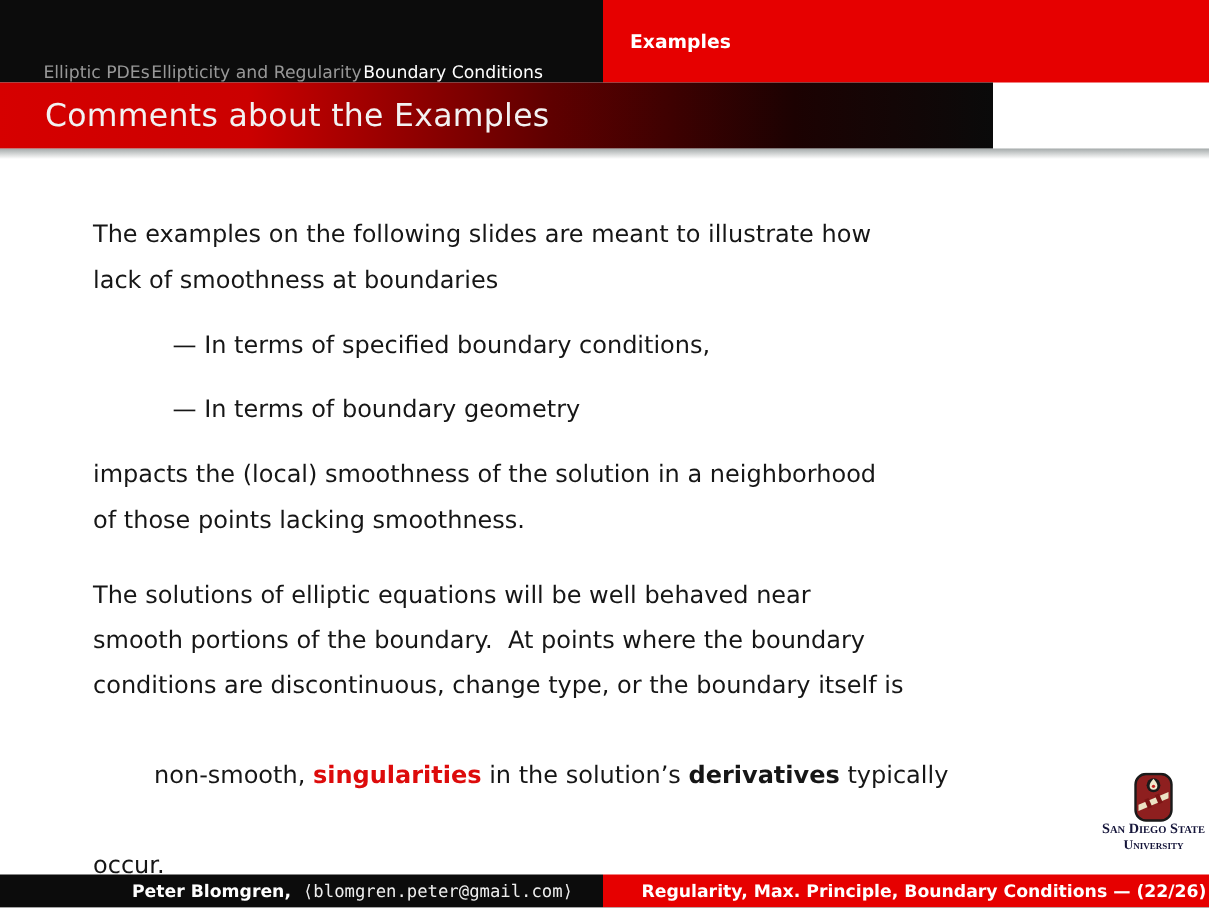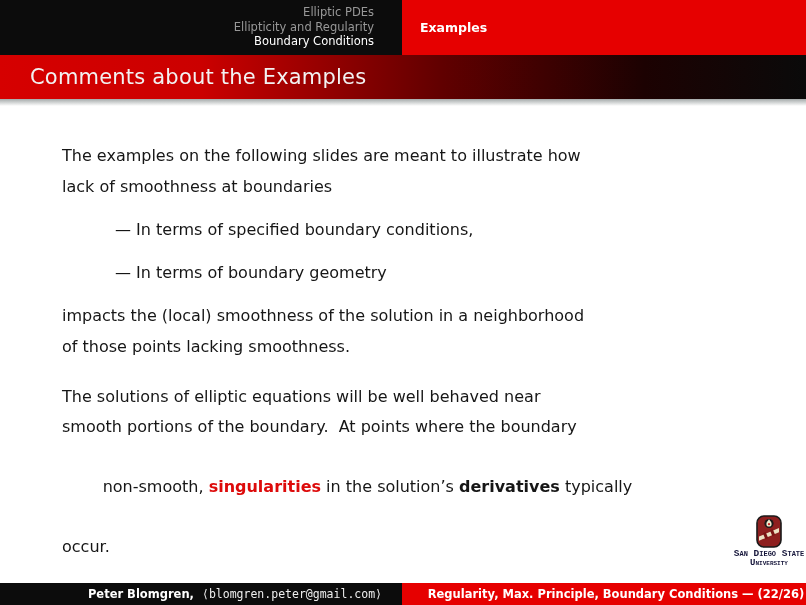--- a/index.html
+++ b/index.html
@@ -4,30 +4,30 @@
 <style>
   html,body{margin:0;padding:0;background:#888;}
   .slide{
     position:relative;width:806px;height:605px;background:#ffffff;
     font-family:"DejaVu Sans","Liberation Sans",sans-serif;overflow:hidden;
   }
   
   .header{position:absolute;top:0;left:0;width:806px;height:55px;display:flex;}
   .header-left{
     width:402px;height:55px;background:#0c0c0c;box-sizing:border-box;
-    display:flex;flex-direction:column;justify-content:center;align-items:flex-end;
-    padding-right:28px;gap:1px;
+    display:flex;flex-direction:row;justify-content:center;align-items:flex-end;
+    padding-right:11px;gap:1px;
   }
   .nav-line{font-size:11.5px;line-height:13.5px;color:#989898;cursor:pointer;}
   .nav-line.current{color:#ffffff;}
   .header-right{flex:1;background:#e60000;display:flex;align-items:center;padding-left:18px;}
   .section-label{color:#ffffff;font-weight:bold;font-size:12.5px;cursor:pointer;}
   
   .frametitle{
-    position:absolute;top:55px;left:0;width:806px;height:44px;box-sizing:border-box;
+    position:absolute;top:55px;left:0;width:662px;height:44px;box-sizing:border-box;
     background:linear-gradient(90deg,#d60000 0%,#cb0000 25%,#600000 55%,#1c0202 80%,#0a0a0a 100%);
     display:flex;align-items:center;padding-left:30px;
   }
   .frametitle-text{color:#f2f2f2;font-size:21px;letter-spacing:0.2px;}
   .title-shadow{
     position:absolute;top:99px;left:0;width:806px;height:7px;
     background:linear-gradient(180deg,rgba(90,100,100,0.55),rgba(255,255,255,0));
   }
   
   .body{position:absolute;top:140px;left:62px;width:742px;color:#161616;}
@@ -35,21 +35,21 @@
   .item{margin-left:53px;margin-top:12px;}
   .pgap{margin-top:12px;}
   .p2{margin-top:20px;}
   .p2 .line{line-height:30px;}
   .hl{color:#dd0b0b;font-weight:bold;}
   .bold-word{font-weight:bold;}
   
   .logo{position:absolute;left:733px;top:515px;width:72px;text-align:center;}
   .logo-emblem{display:block;margin:0 auto 1px auto;}
   .logo-text{
-    font-family:Liberation Mono, monospace;font-variant:small-caps;
+    font-family:Liberation Serif, serif;font-variant:small-caps;
     font-weight:bold;color:#15153a;
   }
   .logo-line1{font-size:9.5px;line-height:9.5px;}
   .logo-line2{font-size:9px;line-height:9.5px;}
   
   .footer{position:absolute;left:0;top:583px;width:806px;height:22px;display:flex;}
   .footer-left{
     width:402px;background:#0c0c0c;box-sizing:border-box;
     display:flex;align-items:center;justify-content:flex-end;padding-right:20px;gap:4px;
   }
@@ -88,20 +88,21 @@
 
     <div class="line item">— In terms of specified boundary conditions,</div>
     <div class="line item">— In terms of boundary geometry</div>
 
     <div class="line pgap">impacts the (local) smoothness of the solution in a neighborhood</div>
     <div class="line">of those points lacking smoothness.</div>
 
     <div class="p2">
       <div class="line">The solutions of elliptic equations will be well behaved near</div>
       <div class="line">smooth portions of the boundary.  At points where the boundary</div>
+      <div class="line">conditions are discontinuous, change type, or the boundary itself is</div>
       <div class="line">
         <span>non-smooth, </span><span class="hl">singularities</span><span> in the solution’s </span><span class="bold-word">derivatives</span><span> typically</span>
       </div>
       <div class="line">occur.</div>
     </div>
   </div>
 
   <div class="logo">
     <svg class="logo-emblem" width="26" height="33" viewBox="0 0 26 33">
       <rect x="1" y="1" width="24" height="31" rx="7" fill="#8e1f1f" stroke="#1a1a1a" stroke-width="1.6"></rect>

